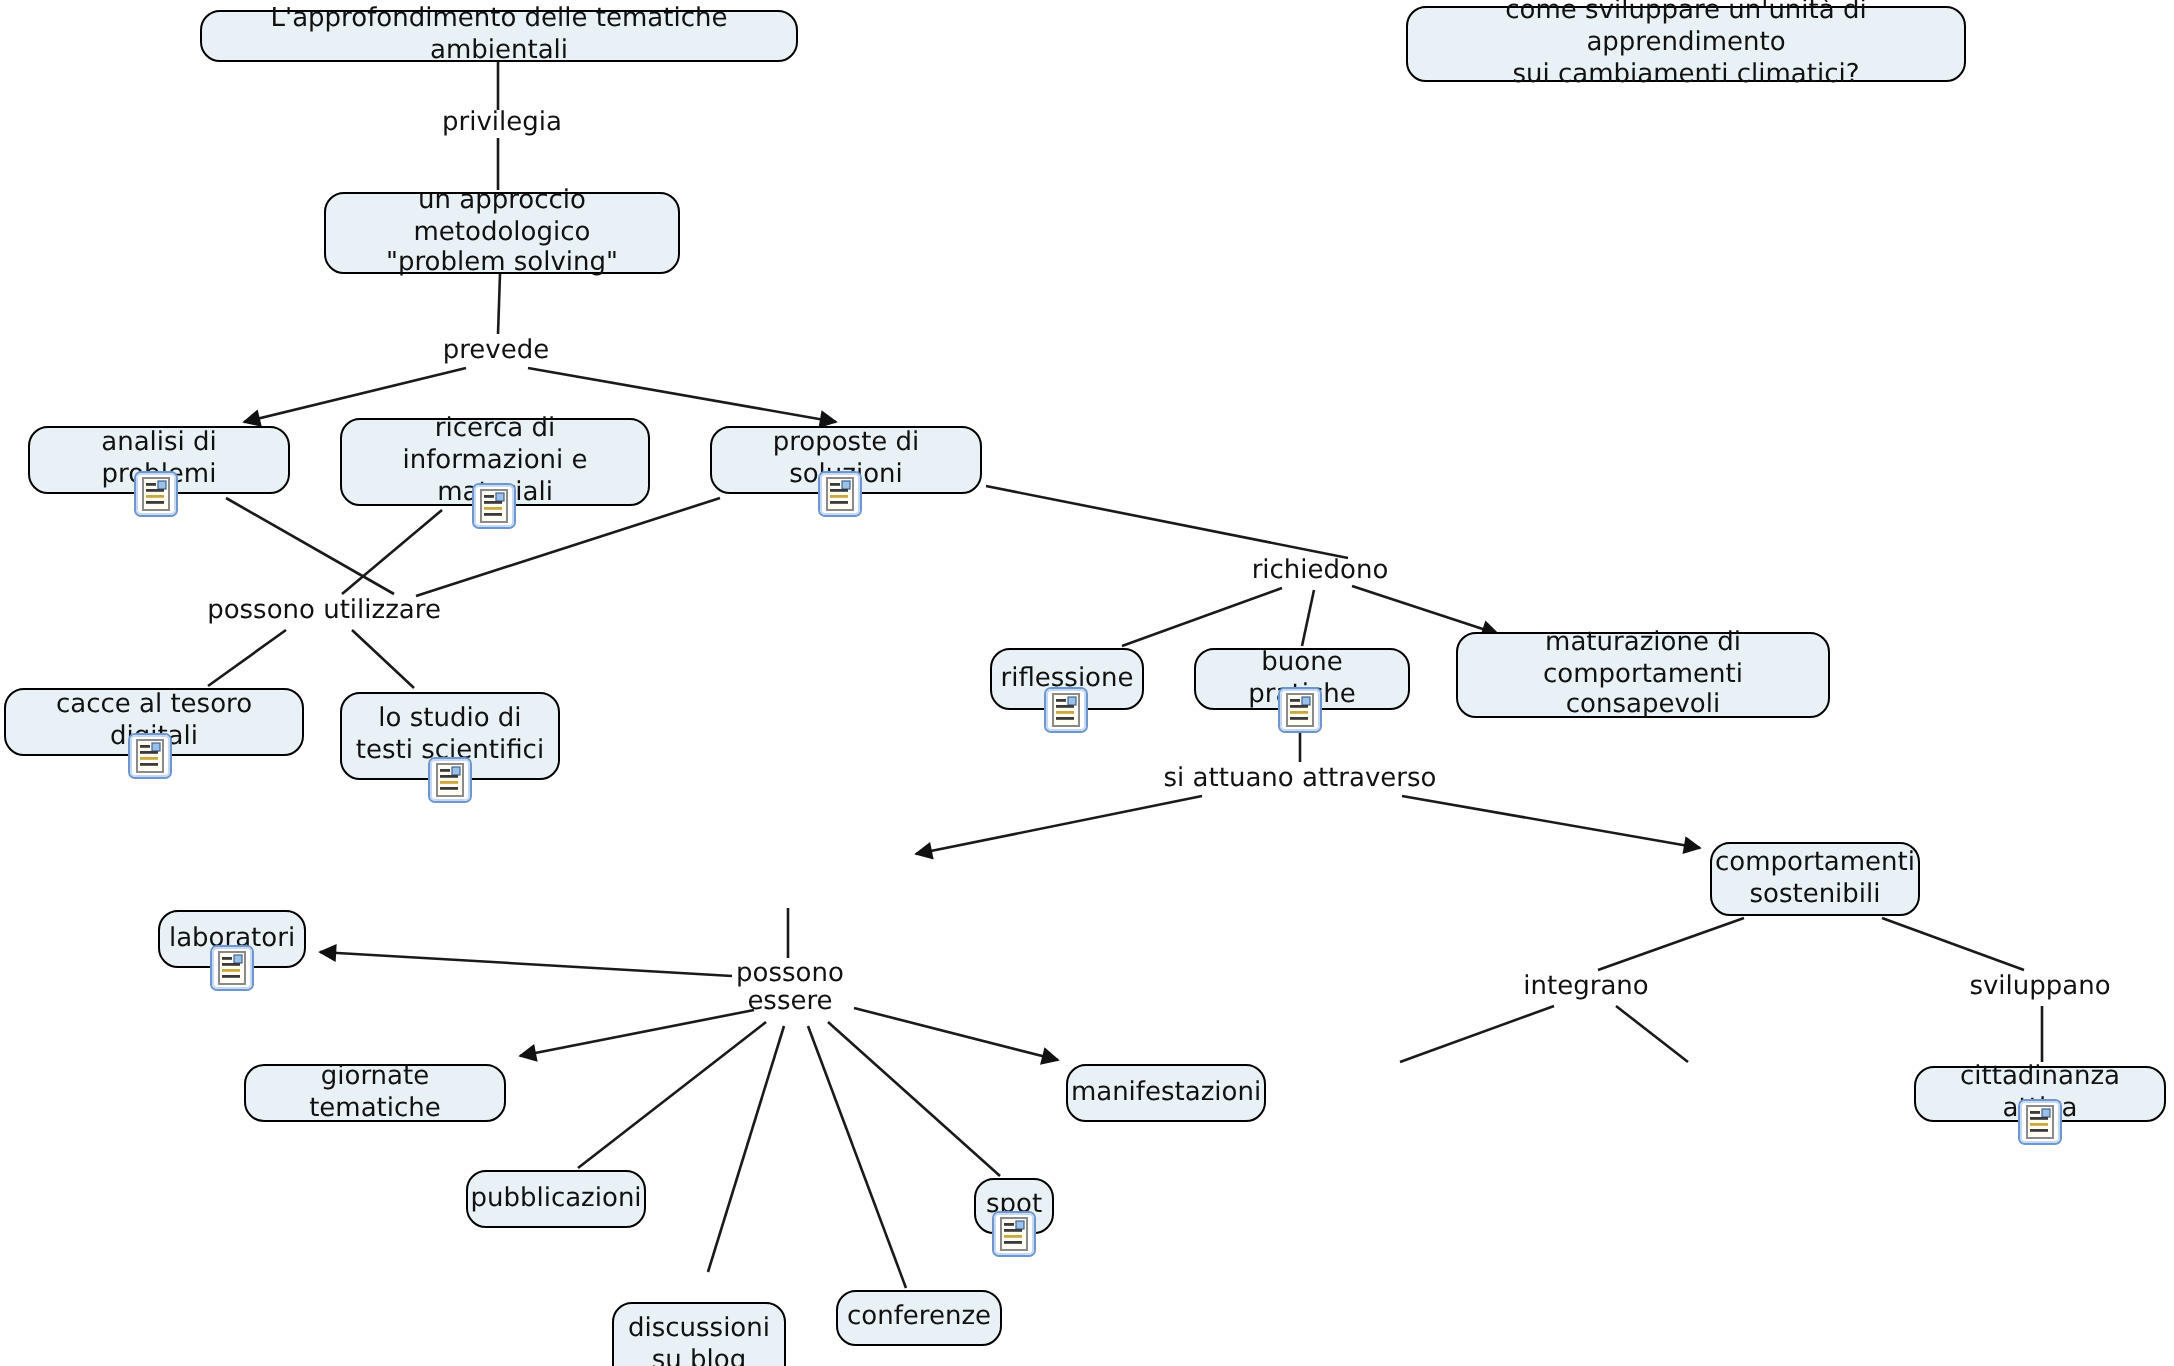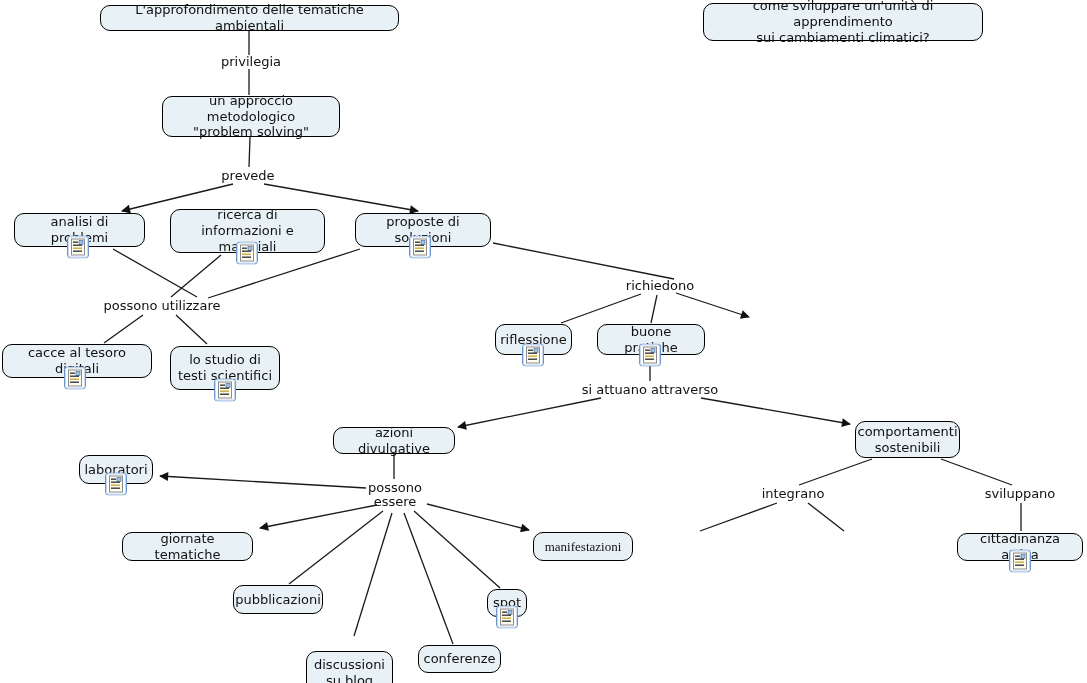--- a/index.html
+++ b/index.html
@@ -146,21 +146,22 @@
     <div class="res-icon" style="left: 650px; top: 355px;"><svg width="22" height="23" viewBox="0 0 22 23">
         <rect x="0.5" y="0.5" width="21" height="22" rx="3" fill="#ffffff" stroke="#6b96cf"></rect>
         <rect x="1.5" y="1.5" width="19" height="20" rx="2" fill="none" stroke="#c6d9f0"></rect>
         <rect x="4.5" y="3.5" width="13" height="16" fill="#fffdf2" stroke="#8a8a8a"></rect>
         <rect x="12" y="5" width="4" height="4" fill="#9cc0e8" stroke="#3f6592" stroke-width="0.6"></rect>
         <rect x="6" y="6" width="5" height="1.4" fill="#3a3a3a"></rect>
         <rect x="6" y="9" width="9" height="1.4" fill="#3a3a3a"></rect>
         <rect x="6" y="12" width="9" height="1.4" fill="#caa93c"></rect>
         <rect x="6" y="15" width="9" height="1.4" fill="#3a3a3a"></rect>
       </svg></div>
-    <div class="node" style="left: 333px; top: 427px; width: 122px; height: 27px;">azioni divulgative</div>
+    <div class="node" style="left: 728px; top: 316px; width: 187px; height: 43px;">maturazione di
+comportamenti consapevoli</div>
     <div class="node" style="left: 855px; top: 421px; width: 105px; height: 37px;">comportamenti
 sostenibili</div>
     <div class="node" style="left: 79px; top: 455px; width: 74px; height: 29px;">laboratori</div>
     <div class="res-icon" style="left: 116px; top: 484px;"><svg width="22" height="23" viewBox="0 0 22 23">
         <rect x="0.5" y="0.5" width="21" height="22" rx="3" fill="#ffffff" stroke="#6b96cf"></rect>
         <rect x="1.5" y="1.5" width="19" height="20" rx="2" fill="none" stroke="#c6d9f0"></rect>
         <rect x="4.5" y="3.5" width="13" height="16" fill="#fffdf2" stroke="#8a8a8a"></rect>
         <rect x="12" y="5" width="4" height="4" fill="#9cc0e8" stroke="#3f6592" stroke-width="0.6"></rect>
         <rect x="6" y="6" width="5" height="1.4" fill="#3a3a3a"></rect>
         <rect x="6" y="9" width="9" height="1.4" fill="#3a3a3a"></rect>
@@ -176,21 +177,21 @@
     <div class="res-icon" style="left: 507px; top: 617px;"><svg width="22" height="23" viewBox="0 0 22 23">
         <rect x="0.5" y="0.5" width="21" height="22" rx="3" fill="#ffffff" stroke="#6b96cf"></rect>
         <rect x="1.5" y="1.5" width="19" height="20" rx="2" fill="none" stroke="#c6d9f0"></rect>
         <rect x="4.5" y="3.5" width="13" height="16" fill="#fffdf2" stroke="#8a8a8a"></rect>
         <rect x="12" y="5" width="4" height="4" fill="#9cc0e8" stroke="#3f6592" stroke-width="0.6"></rect>
         <rect x="6" y="6" width="5" height="1.4" fill="#3a3a3a"></rect>
         <rect x="6" y="9" width="9" height="1.4" fill="#3a3a3a"></rect>
         <rect x="6" y="12" width="9" height="1.4" fill="#caa93c"></rect>
         <rect x="6" y="15" width="9" height="1.4" fill="#3a3a3a"></rect>
       </svg></div>
-    <div class="node" style="left: 533px; top: 532px; width: 100px; height: 29px; font-family: Liberation Serif, serif;">manifestazioni</div>
+    <div class="node" style="left: 533px; top: 532px; width: 100px; height: 29px;">manifestazioni</div>
     <div class="node" style="left: 957px; top: 533px; width: 126px; height: 28px;">cittadinanza attiva</div>
     <div class="res-icon" style="left: 1020px; top: 561px;"><svg width="22" height="23" viewBox="0 0 22 23">
         <rect x="0.5" y="0.5" width="21" height="22" rx="3" fill="#ffffff" stroke="#6b96cf"></rect>
         <rect x="1.5" y="1.5" width="19" height="20" rx="2" fill="none" stroke="#c6d9f0"></rect>
         <rect x="4.5" y="3.5" width="13" height="16" fill="#fffdf2" stroke="#8a8a8a"></rect>
         <rect x="12" y="5" width="4" height="4" fill="#9cc0e8" stroke="#3f6592" stroke-width="0.6"></rect>
         <rect x="6" y="6" width="5" height="1.4" fill="#3a3a3a"></rect>
         <rect x="6" y="9" width="9" height="1.4" fill="#3a3a3a"></rect>
         <rect x="6" y="12" width="9" height="1.4" fill="#caa93c"></rect>
         <rect x="6" y="15" width="9" height="1.4" fill="#3a3a3a"></rect>

